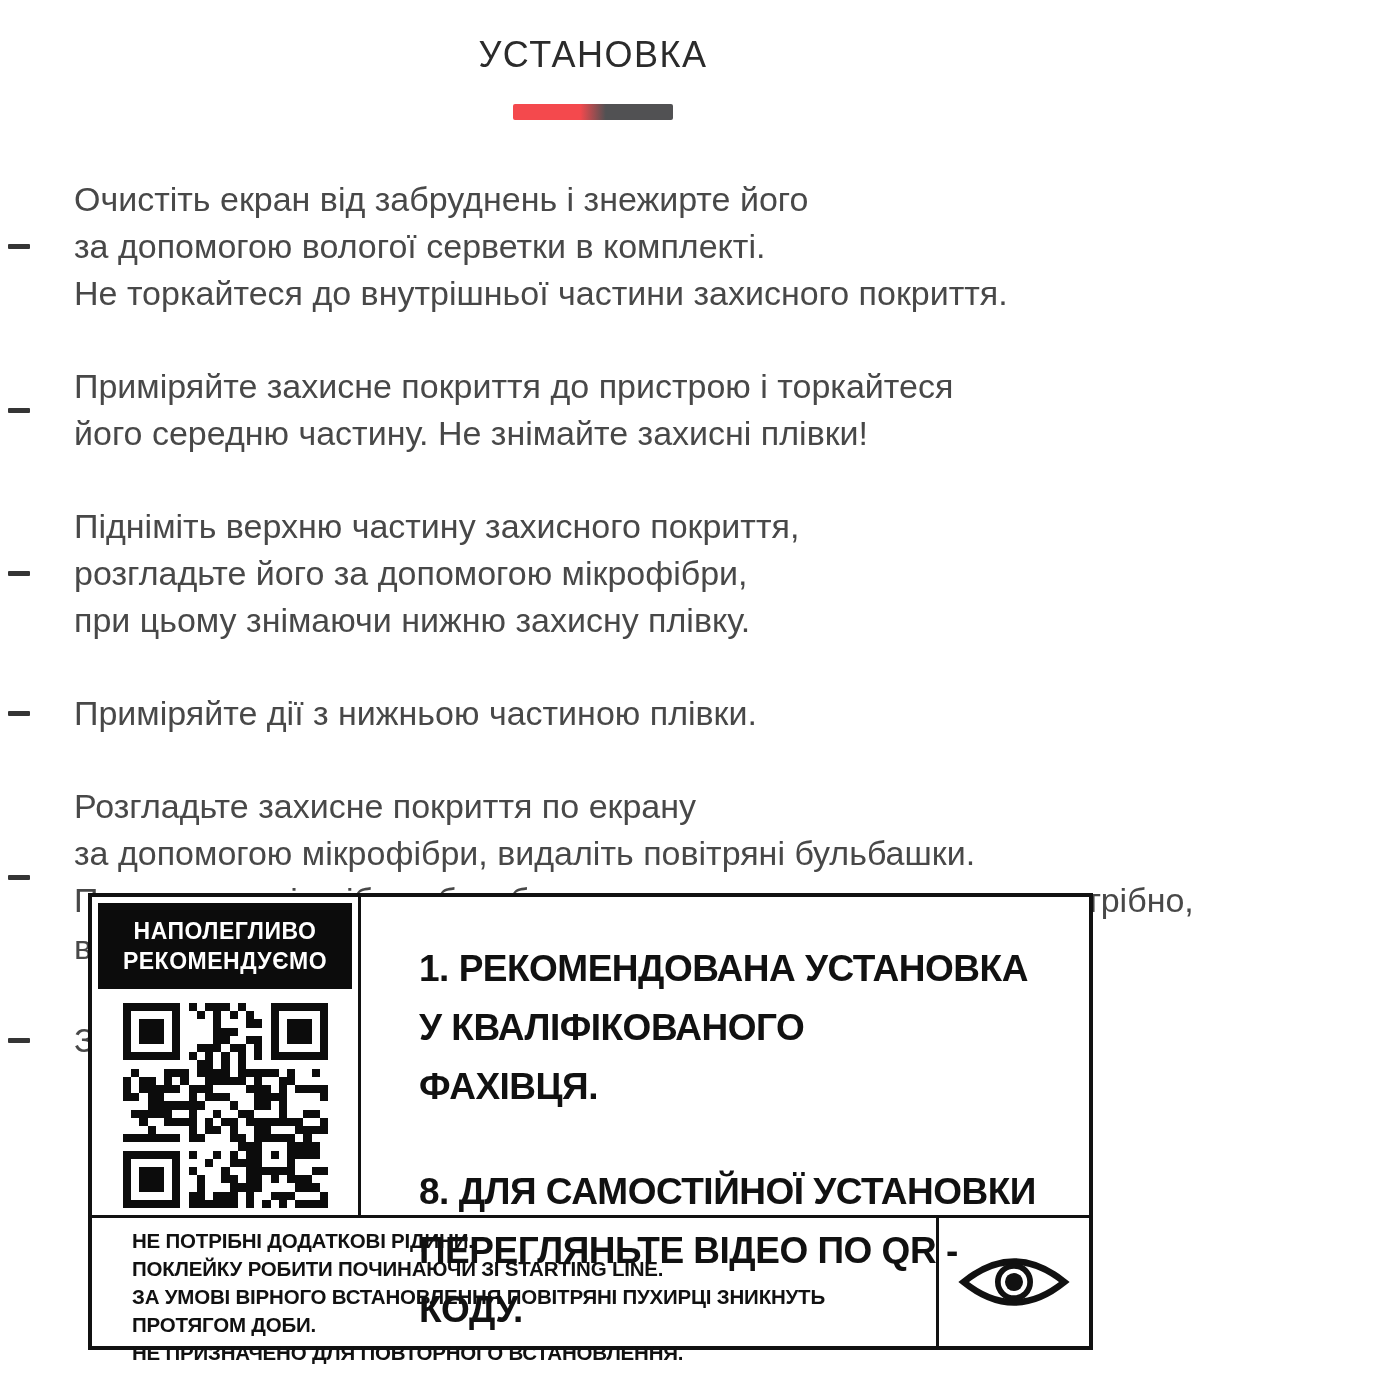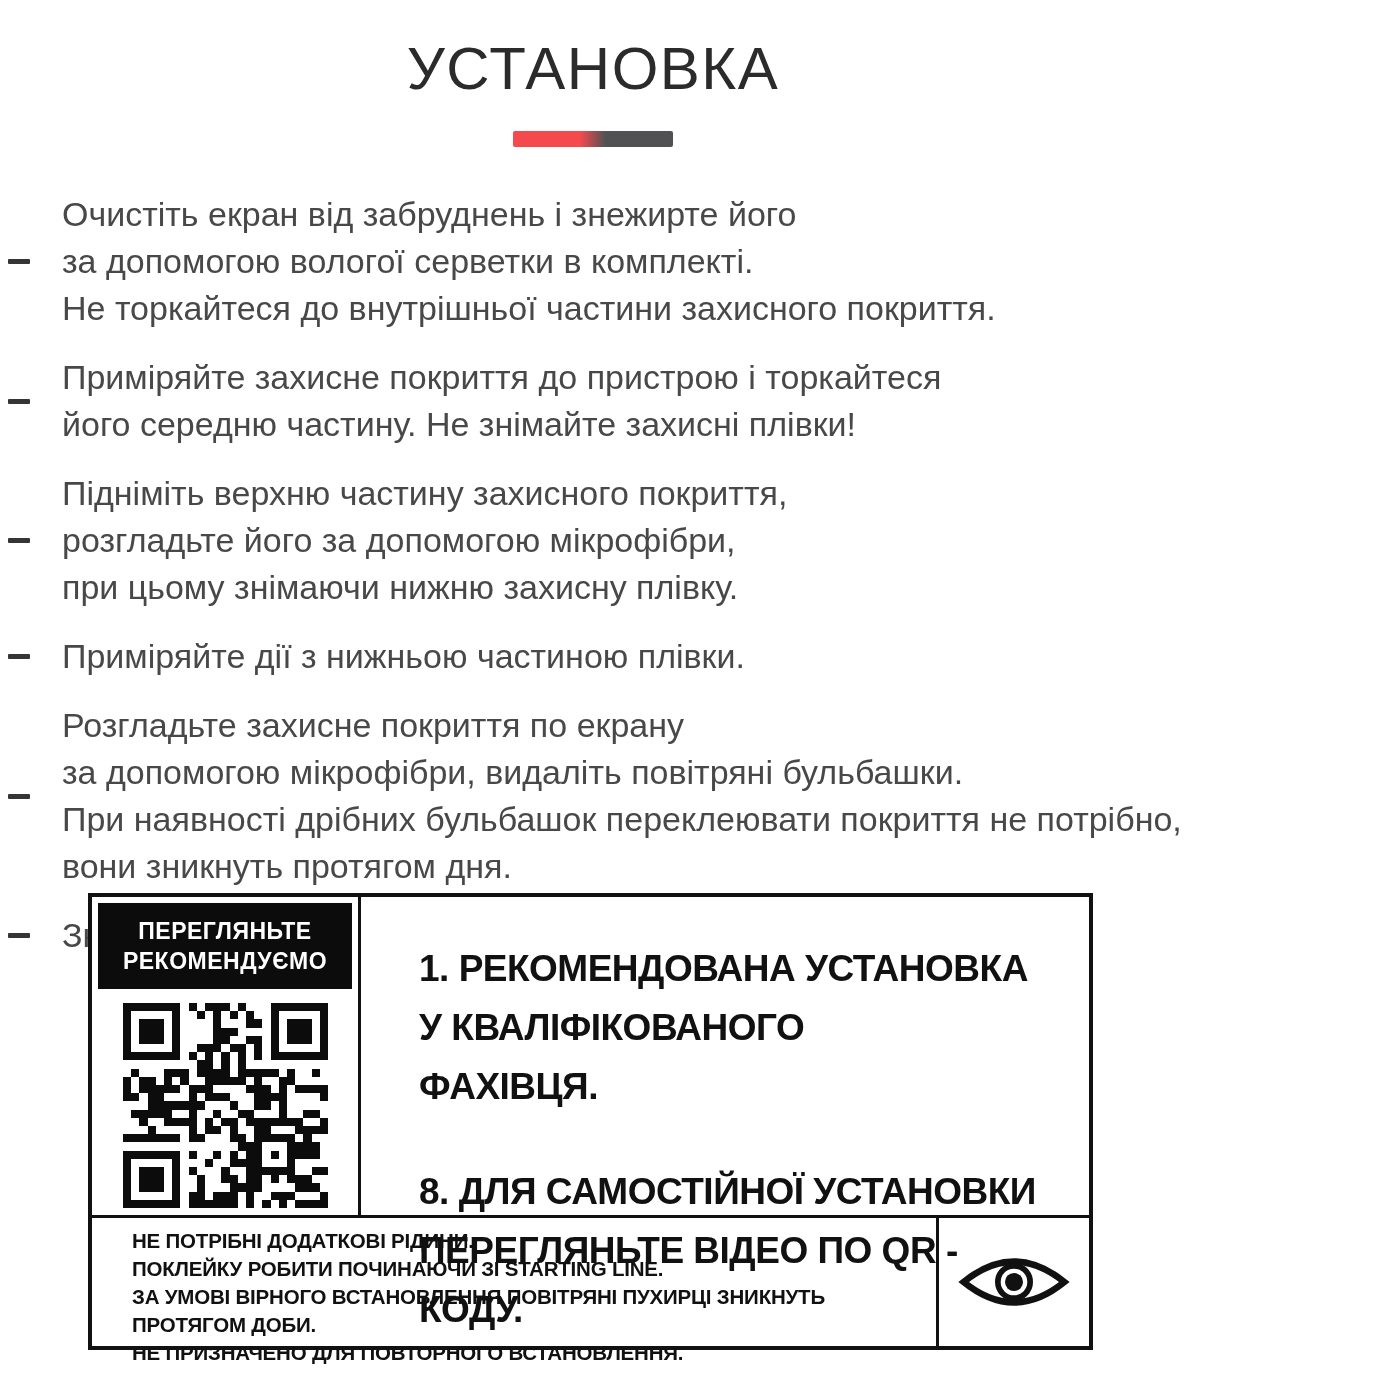--- a/index.html
+++ b/index.html
@@ -17,21 +17,21 @@
   }
 
   
   .header {
     width: 1186px;
     padding-top: 34px;
     text-align: center;
   }
   .page-title {
     margin: 0;
-    font-size: 60px;
+    font-size: 36px;
     font-weight: 400;
     letter-spacing: 1.5px;
     color: #2b2b2b;
   }
   .title-divider {
     width: 160px;
     height: 16px;
     margin: 28px auto 0 auto;
     border-radius: 2px;
     background: linear-gradient(90deg, #f4494d 0%, #f4494d 42%, #515153 58%, #515153 100%);
@@ -48,21 +48,21 @@
   }
   .dash-marker {
     flex: none;
     width: 22px;
     height: 5px;
     border-radius: 1px;
     background: #353535;
     margin-right: 32px;
   }
   .instruction-text {
-    margin: 0;
+    margin: 12px;
     font-size: 34px;
     line-height: 47px;
     font-weight: 400;
     color: #484848;
     white-space: pre-line;
   }
 
   
   .rec-box {
     position: absolute;
@@ -185,21 +185,21 @@
   </div>
   <div class="instruction-item">
     <span class="dash-marker"></span>
     <p class="instruction-text">Зніміть верхню захисну плівку.</p>
   </div>
 </main>
 
 <section class="rec-box">
   <div class="rec-top">
     <div class="rec-left">
-      <div class="rec-badge">ПЕРЕГЛЯНЬТЕ
+      <div class="rec-badge">НАПОЛЕГЛИВО
 РЕКОМЕНДУЄМО</div>
       <div class="qr-wrap">
         <svg id="qr-svg" width="205" height="205" viewBox="0 0 25 25" shape-rendering="crispEdges">
             <rect x="0" y="0" width="1" height="1" fill="#0c0c0c"></rect>
             <rect x="1" y="0" width="1" height="1" fill="#0c0c0c"></rect>
             <rect x="2" y="0" width="1" height="1" fill="#0c0c0c"></rect>
             <rect x="3" y="0" width="1" height="1" fill="#0c0c0c"></rect>
             <rect x="4" y="0" width="1" height="1" fill="#0c0c0c"></rect>
             <rect x="5" y="0" width="1" height="1" fill="#0c0c0c"></rect>
             <rect x="6" y="0" width="1" height="1" fill="#0c0c0c"></rect>

